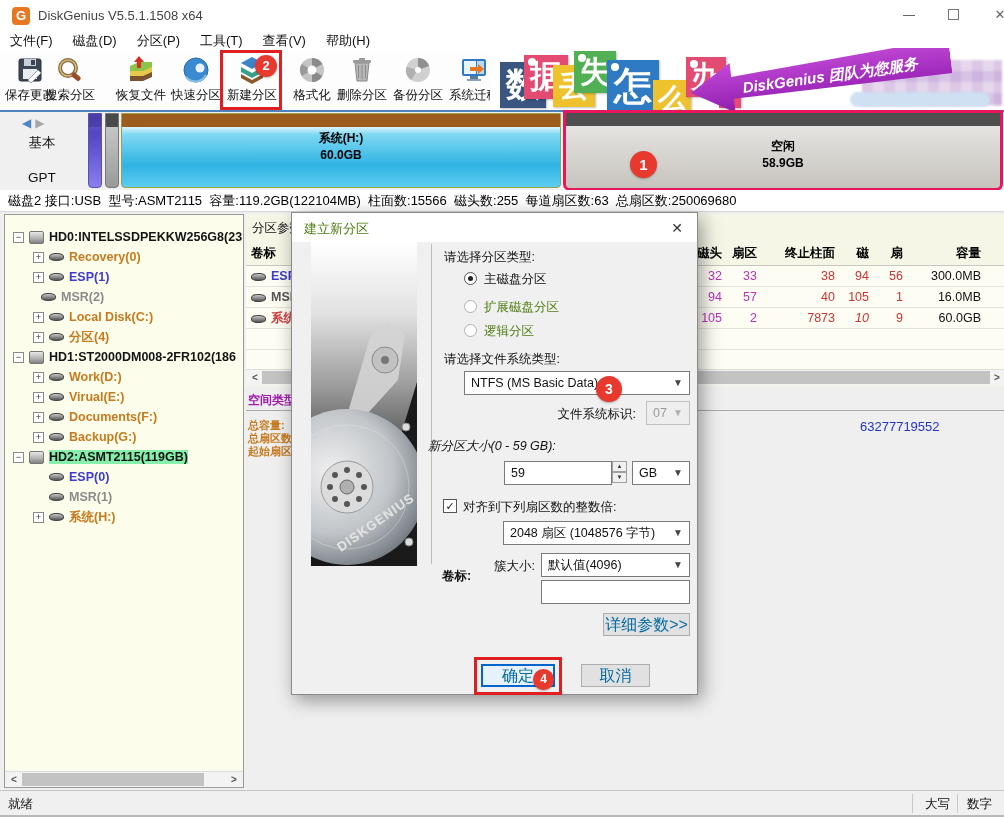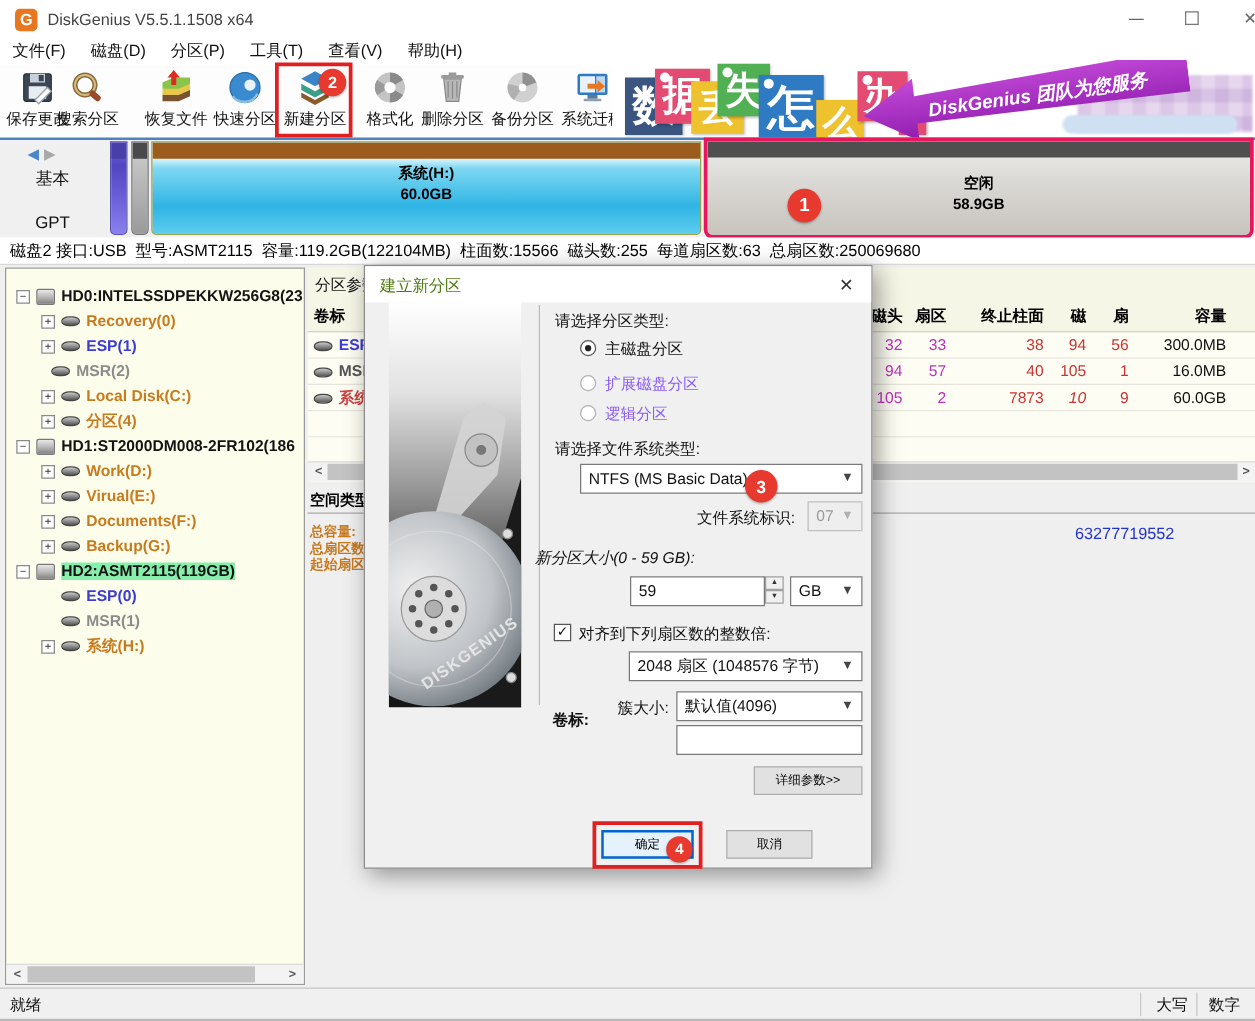--- a/index.html
+++ b/index.html
@@ -77,45 +77,45 @@
   .thead { position:absolute; left:0; top:26px; height:26px; width:800px; border-bottom:1px solid #c8c8c0; }
   .th { position:absolute; top:0; height:26px; line-height:26px; font-size:12.5px; font-weight:bold; color:#000; padding:0 5px; }
   .trow { position:absolute; left:0; width:800px; height:21px; background:#fdfdf3; border-bottom:1px solid #e4e4da; }
   .td { position:absolute; top:0; height:21px; line-height:21px; font-size:12.5px; padding:0 5px; }
   .v-m { color:#bb33bb; } .v-r { color:#cc3333; } .v-k { color:#111; }
   .vol-blue { color:#3c3cd0; } .vol-dark { color:#555; } .vol-red { color:#d04040; }
   .voltxt { font-weight:bold; font-size:12.5px; }
 
   .sep-line { left:246px; top:198px; width:758px; height:1px; background:#aaa; }
   .side-lbl { font-size:11px; color:#c87a1e; font-weight:bold; }
-  .space-type { left:248px; top:180px; font-size:12px; color:#000000; font-weight:bold; }
+  .space-type { left:248px; top:180px; font-size:12px; color:#a21caf; font-weight:bold; }
   .cap-bytes { left:860px; top:207px; font-size:13px; color:#2233cc; }
 
   
   .dialog { left:291px; top:0px; width:407px; height:483px; background:#f0f0f0; border:1px solid #8a8a8a; box-shadow:4px 5px 18px rgba(0,0,0,.4); z-index:30; }
   .dlg-title { position:absolute; left:0; top:0; width:100%; height:29px; background:#fff; }
   .dlg-title span { position:absolute; left:12px; top:7px; font-size:13px; color:#4d7c0f; }
   .dlg-close { position:absolute; right:10px; top:5px; width:20px; height:20px; text-align:center; line-height:20px; font-size:14px; color:#333; }
   .hdd-img { position:absolute; left:19px; top:29px; width:106px; height:324px; }
   .vsep { position:absolute; left:139px; top:31px; width:1px; height:320px; background:#bcbcbc; }
   .dl { position:absolute; font-size:12.5px; color:#111; white-space:nowrap; }
-  .dl.dis { color:#8b5cf6; }
+  .dl.dis { color:#4d7c0f; }
   .radio { position:absolute; width:13px; height:13px; border:1px solid #555; border-radius:50%; background:#fff; }
   .radio.dis { border-color:#b0b0b0; }
   .radio.on::after { content:""; position:absolute; left:3px; top:3px; width:5px; height:5px; border-radius:50%; background:#222; }
   .combo { position:absolute; background:#fff; border:1px solid #7a7a7a; font-size:12.5px; color:#111; line-height:22px; padding-left:6px; white-space:nowrap; }
   .combo .chev { position:absolute; right:6px; top:0; color:#444; font-size:10px; }
   .combo.dis { background:#eee; border-color:#c0c0c0; color:#9a9a9a; }
   .combo.dis .chev { color:#b0b0b0; }
   .tinput { position:absolute; background:#fff; border:1px solid #7a7a7a; font-size:12.5px; color:#111; line-height:22px; padding-left:6px; }
   .spin { position:absolute; width:15px; height:24px; }
   .spin div { position:absolute; left:0; width:15px; height:11px; background:#f0f0f0; border:1px solid #a0a0a0; font-size:6px; line-height:9px; text-align:center; color:#333; }
   .spin .up { top:0; } .spin .dn { top:11px; }
   .chk { position:absolute; width:14px; height:14px; background:#fff; border:1px solid #555; font-size:11px; line-height:13px; text-align:center; color:#111; font-weight:bold; }
-  .btn { position:absolute; background:#e1e1e1; border:1px solid #adadad; font-size:10px; color:#000000; text-align:center; }
+  .btn { position:absolute; background:#e1e1e1; border:1px solid #adadad; font-size:16px; color:#0369a1; text-align:center; }
   .btn.focused { border:2px solid #0066cc; background:#e5f1fb; }
 
   
   .statusbar { left:0; top:790px; width:1004px; height:27px; background:#f0f0f0; border-top:1px solid #c4c4c4; border-bottom:2px solid #b8b8b8; }
   .sb-txt { position:absolute; top:5px; font-size:12.5px; color:#111; }
   .sb-sep { position:absolute; top:3px; width:1px; height:19px; background:#c8c8c8; }
 </style>
 </head>
 <body>
 

